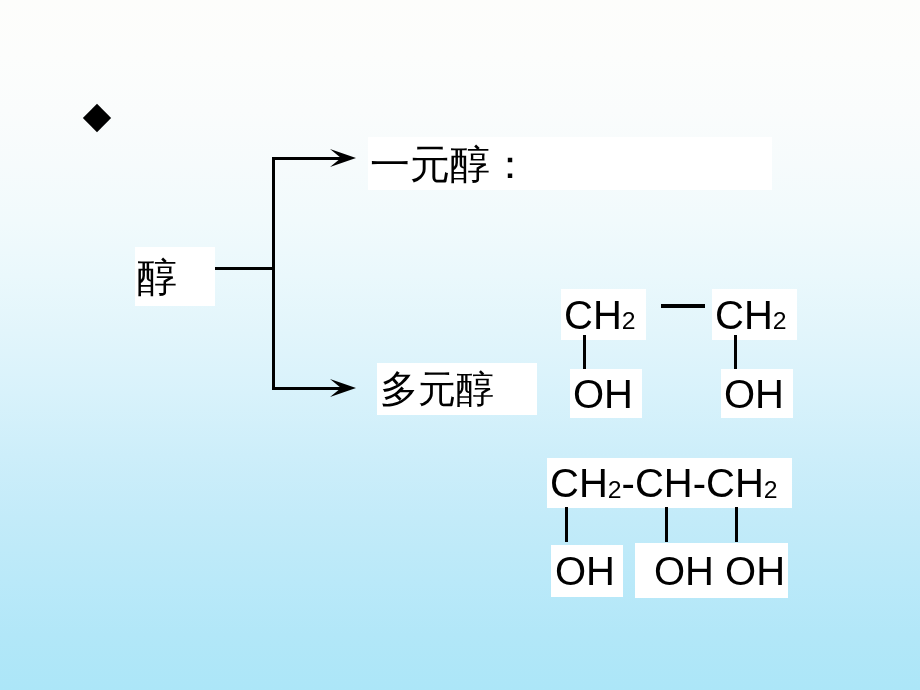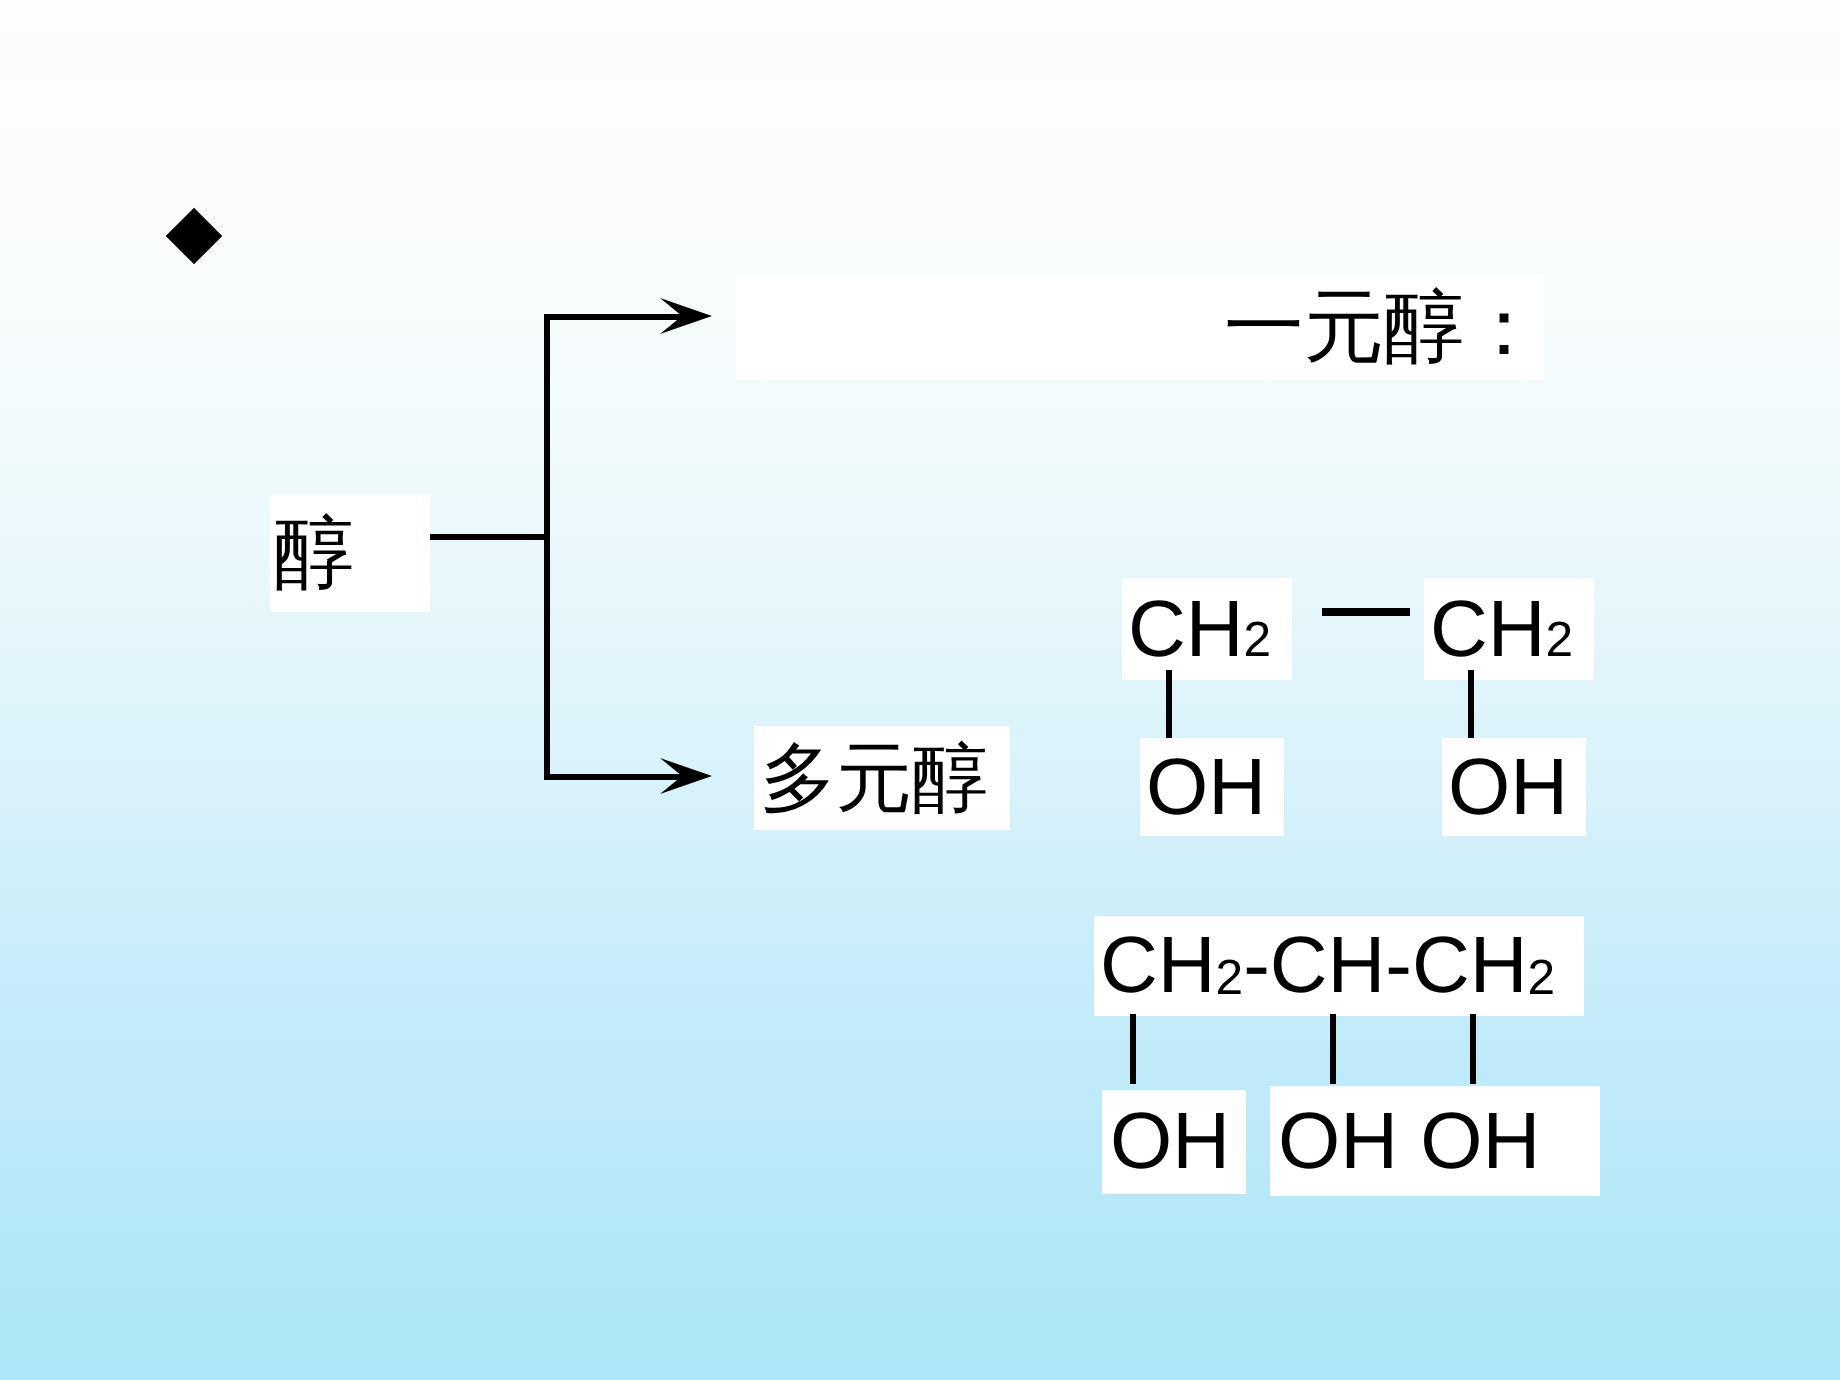--- a/index.html
+++ b/index.html
@@ -107,25 +107,25 @@
 
   <div class="hline" style="left:272px; top:387px; width:72px;"></div>
   <svg class="arrow-svg" style="left:330px; top:376px;" width="32" height="26">
     <path d="M0 3 L26 12 L0 21 L11 12 Z" fill="#000000"></path>
   </svg>
 
   <div class="lbl cn" style="left:135px; top:247px; width:80px; height:59px; font-size:40px; padding-left:2px;">
     <span>醇</span>
   </div>
 
-  <div class="lbl" style="left:368px; top:137px; width:404px; height:53px; font-size:40px; padding-left:2px;justify-content:flex-end;">
+  <div class="lbl" style="left:368px; top:137px; width:404px; height:53px; font-size:40px; padding-left:2px;">
     <span class="cn">一元醇：</span>
   </div>
 
-  <div class="lbl cn" style="left:377px; top:363px; width:128px; height:52px; font-size:38px; padding-left:3px;">
+  <div class="lbl cn" style="left:377px; top:363px; width:160px; height:52px; font-size:38px; padding-left:3px;">
     <span>多元醇</span>
   </div>
 
   <div class="lbl" style="left:561px; top:289px; width:85px; height:51px; font-size:40px; padding-left:3px;">
     <span>CH</span>
       <sub>2</sub>
   </div>
 
   <div class="bond-h" style="left:661px; top:304px; width:44px;"></div>
 
@@ -155,17 +155,17 @@
   </div>
 
   <div class="bond-v" style="left:565px; top:507px; height:35px;"></div>
   <div class="bond-v" style="left:665px; top:507px; height:35px;"></div>
   <div class="bond-v" style="left:735px; top:507px; height:35px;"></div>
 
   <div class="lbl" style="left:551px; top:545px; width:72px; height:52px; font-size:40px; padding-left:4px;">
     <span>OH</span>
   </div>
 
-  <div class="lbl" style="left:635px; top:543px; width:165px; height:55px; font-size:40px; padding-left:4px;">
+  <div class="lbl" style="left:635px; top:543px; width:153px; height:55px; font-size:40px; padding-left:19px;">
     <span>OH OH</span>
   </div>
 
 </div>
 
 </body></html>

